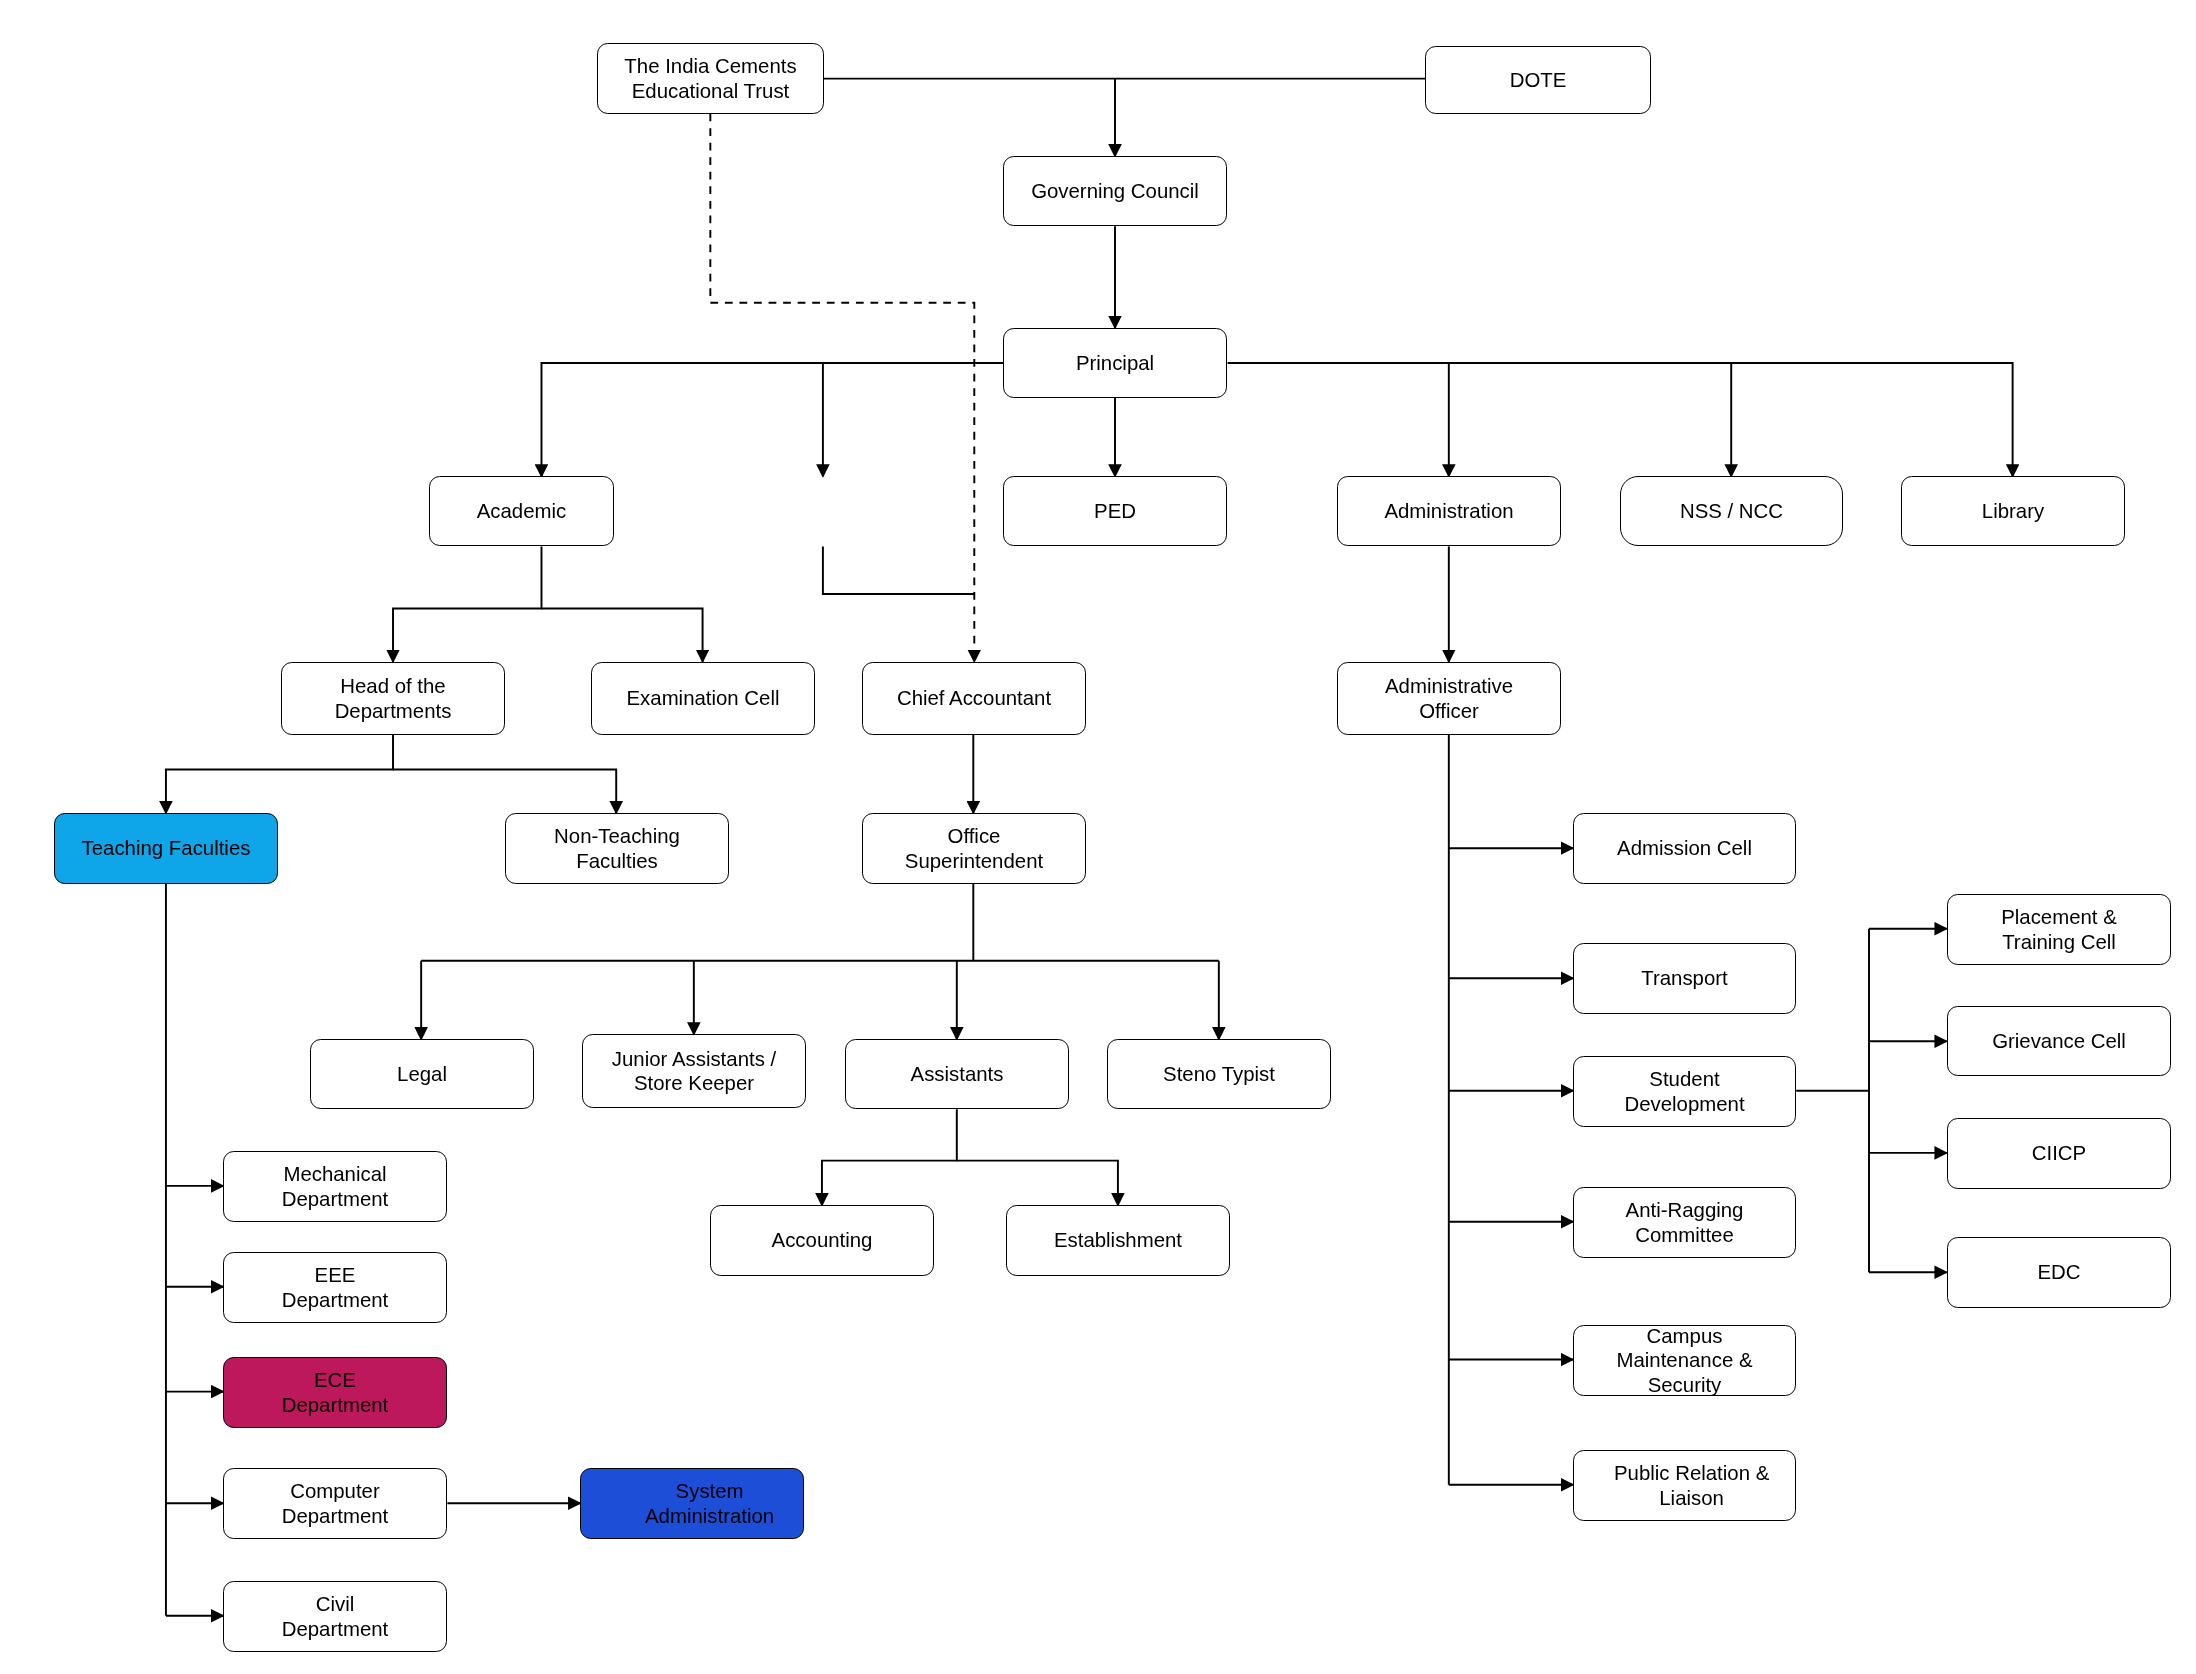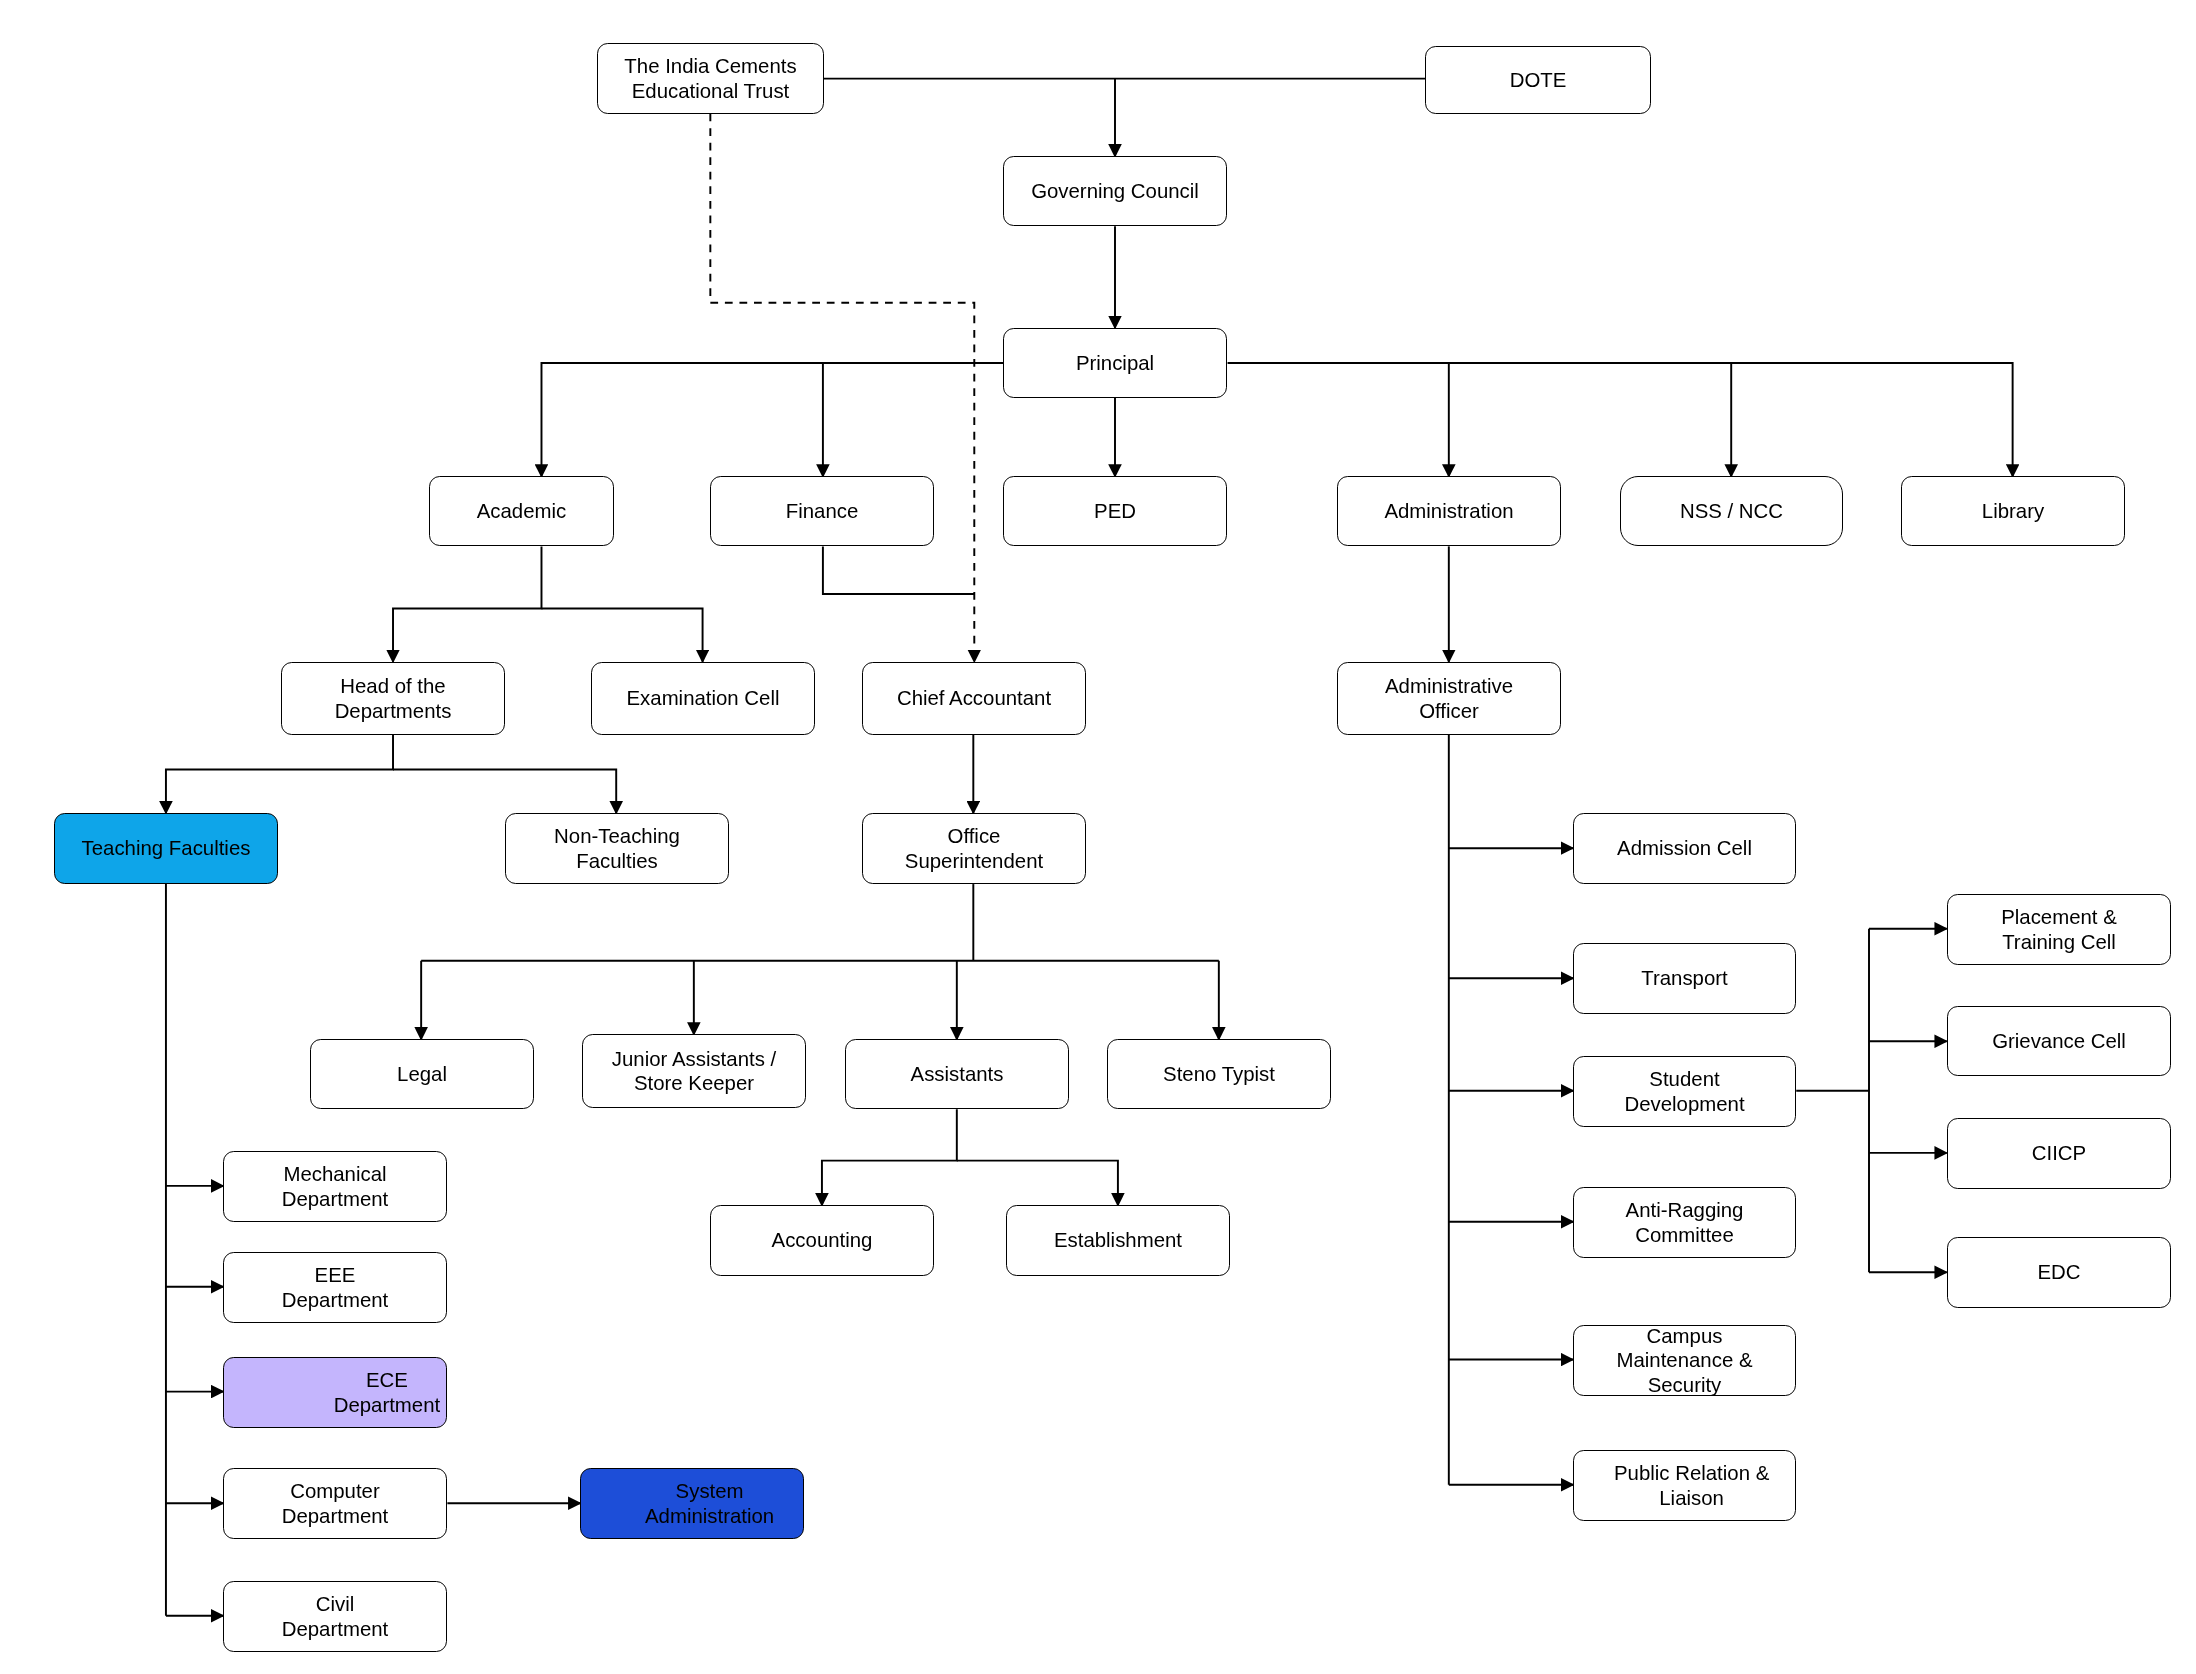--- a/index.html
+++ b/index.html
@@ -107,23 +107,20 @@
     </div>
     <div class="node" style="left: 1003px; top: 156px; width: 224px; height: 70px; border-color: rgb(0, 0, 0); background: rgb(255, 255, 255); color: rgb(0, 0, 0);">
       <span class="node-label">Governing Council</span>
     </div>
     <div class="node" style="left: 1003px; top: 328px; width: 224px; height: 70px; border-color: rgb(0, 0, 0); background: rgb(255, 255, 255); color: rgb(0, 0, 0);">
       <span class="node-label">Principal</span>
     </div>
     <div class="node" style="left: 429px; top: 476px; width: 185px; height: 70px; border-color: rgb(0, 0, 0); background: rgb(255, 255, 255); color: rgb(0, 0, 0);">
       <span class="node-label">Academic</span>
     </div>
-    <div class="node" style="left: 710px; top: 476px; width: 224px; height: 70px; border-color: rgb(0, 0, 0); background: rgb(255, 255, 255); color: rgb(0, 0, 0);">
-      <span class="node-label">Finance</span>
-    </div>
     <div class="node" style="left: 1003px; top: 476px; width: 224px; height: 70px; border-color: rgb(0, 0, 0); background: rgb(255, 255, 255); color: rgb(0, 0, 0);">
       <span class="node-label">PED</span>
     </div>
     <div class="node" style="left: 1337px; top: 476px; width: 224px; height: 70px; border-color: rgb(0, 0, 0); background: rgb(255, 255, 255); color: rgb(0, 0, 0);">
       <span class="node-label">Administration</span>
     </div>
     <div class="node" style="left: 1620px; top: 476px; width: 223px; height: 70px; border-color: rgb(0, 0, 0); background: rgb(255, 255, 255); color: rgb(0, 0, 0); border-radius: 18px;">
       <span class="node-label">NSS / NCC</span>
     </div>
     <div class="node" style="left: 1901px; top: 476px; width: 224px; height: 70px; border-color: rgb(0, 0, 0); background: rgb(255, 255, 255); color: rgb(0, 0, 0);">
@@ -206,21 +203,21 @@
 Department</span>
     </div>
     <div class="node" style="left: 1947px; top: 1237px; width: 224px; height: 71px; border-color: rgb(0, 0, 0); background: rgb(255, 255, 255); color: rgb(0, 0, 0);">
       <span class="node-label">EDC</span>
     </div>
     <div class="node" style="left: 1573px; top: 1325px; width: 223px; height: 71px; border-color: rgb(0, 0, 0); background: rgb(255, 255, 255); color: rgb(0, 0, 0);">
       <span class="node-label">Campus
 Maintenance &amp;
 Security</span>
     </div>
-    <div class="node" style="left: 223px; top: 1357px; width: 224px; height: 71px; border-color: rgb(0, 0, 0); background: #c4b5fd; color: rgb(0, 0, 0); justify-content: flex-end;">
+    <div class="node" style="left: 223px; top: 1357px; width: 224px; height: 71px; border-color: rgb(0, 0, 0); background: #be185d; color: rgb(0, 0, 0);">
       <span class="node-label">ECE
 Department</span>
     </div>
     <div class="node" style="left: 1573px; top: 1450px; width: 223px; height: 71px; border-color: rgb(0, 0, 0); background: rgb(255, 255, 255); color: rgb(0, 0, 0); padding-left: 20px;">
       <span class="node-label">Public Relation &amp;
 Liaison</span>
     </div>
     <div class="node" style="left: 223px; top: 1468px; width: 224px; height: 71px; border-color: rgb(0, 0, 0); background: rgb(255, 255, 255); color: rgb(0, 0, 0);">
       <span class="node-label">Computer
 Department</span>

